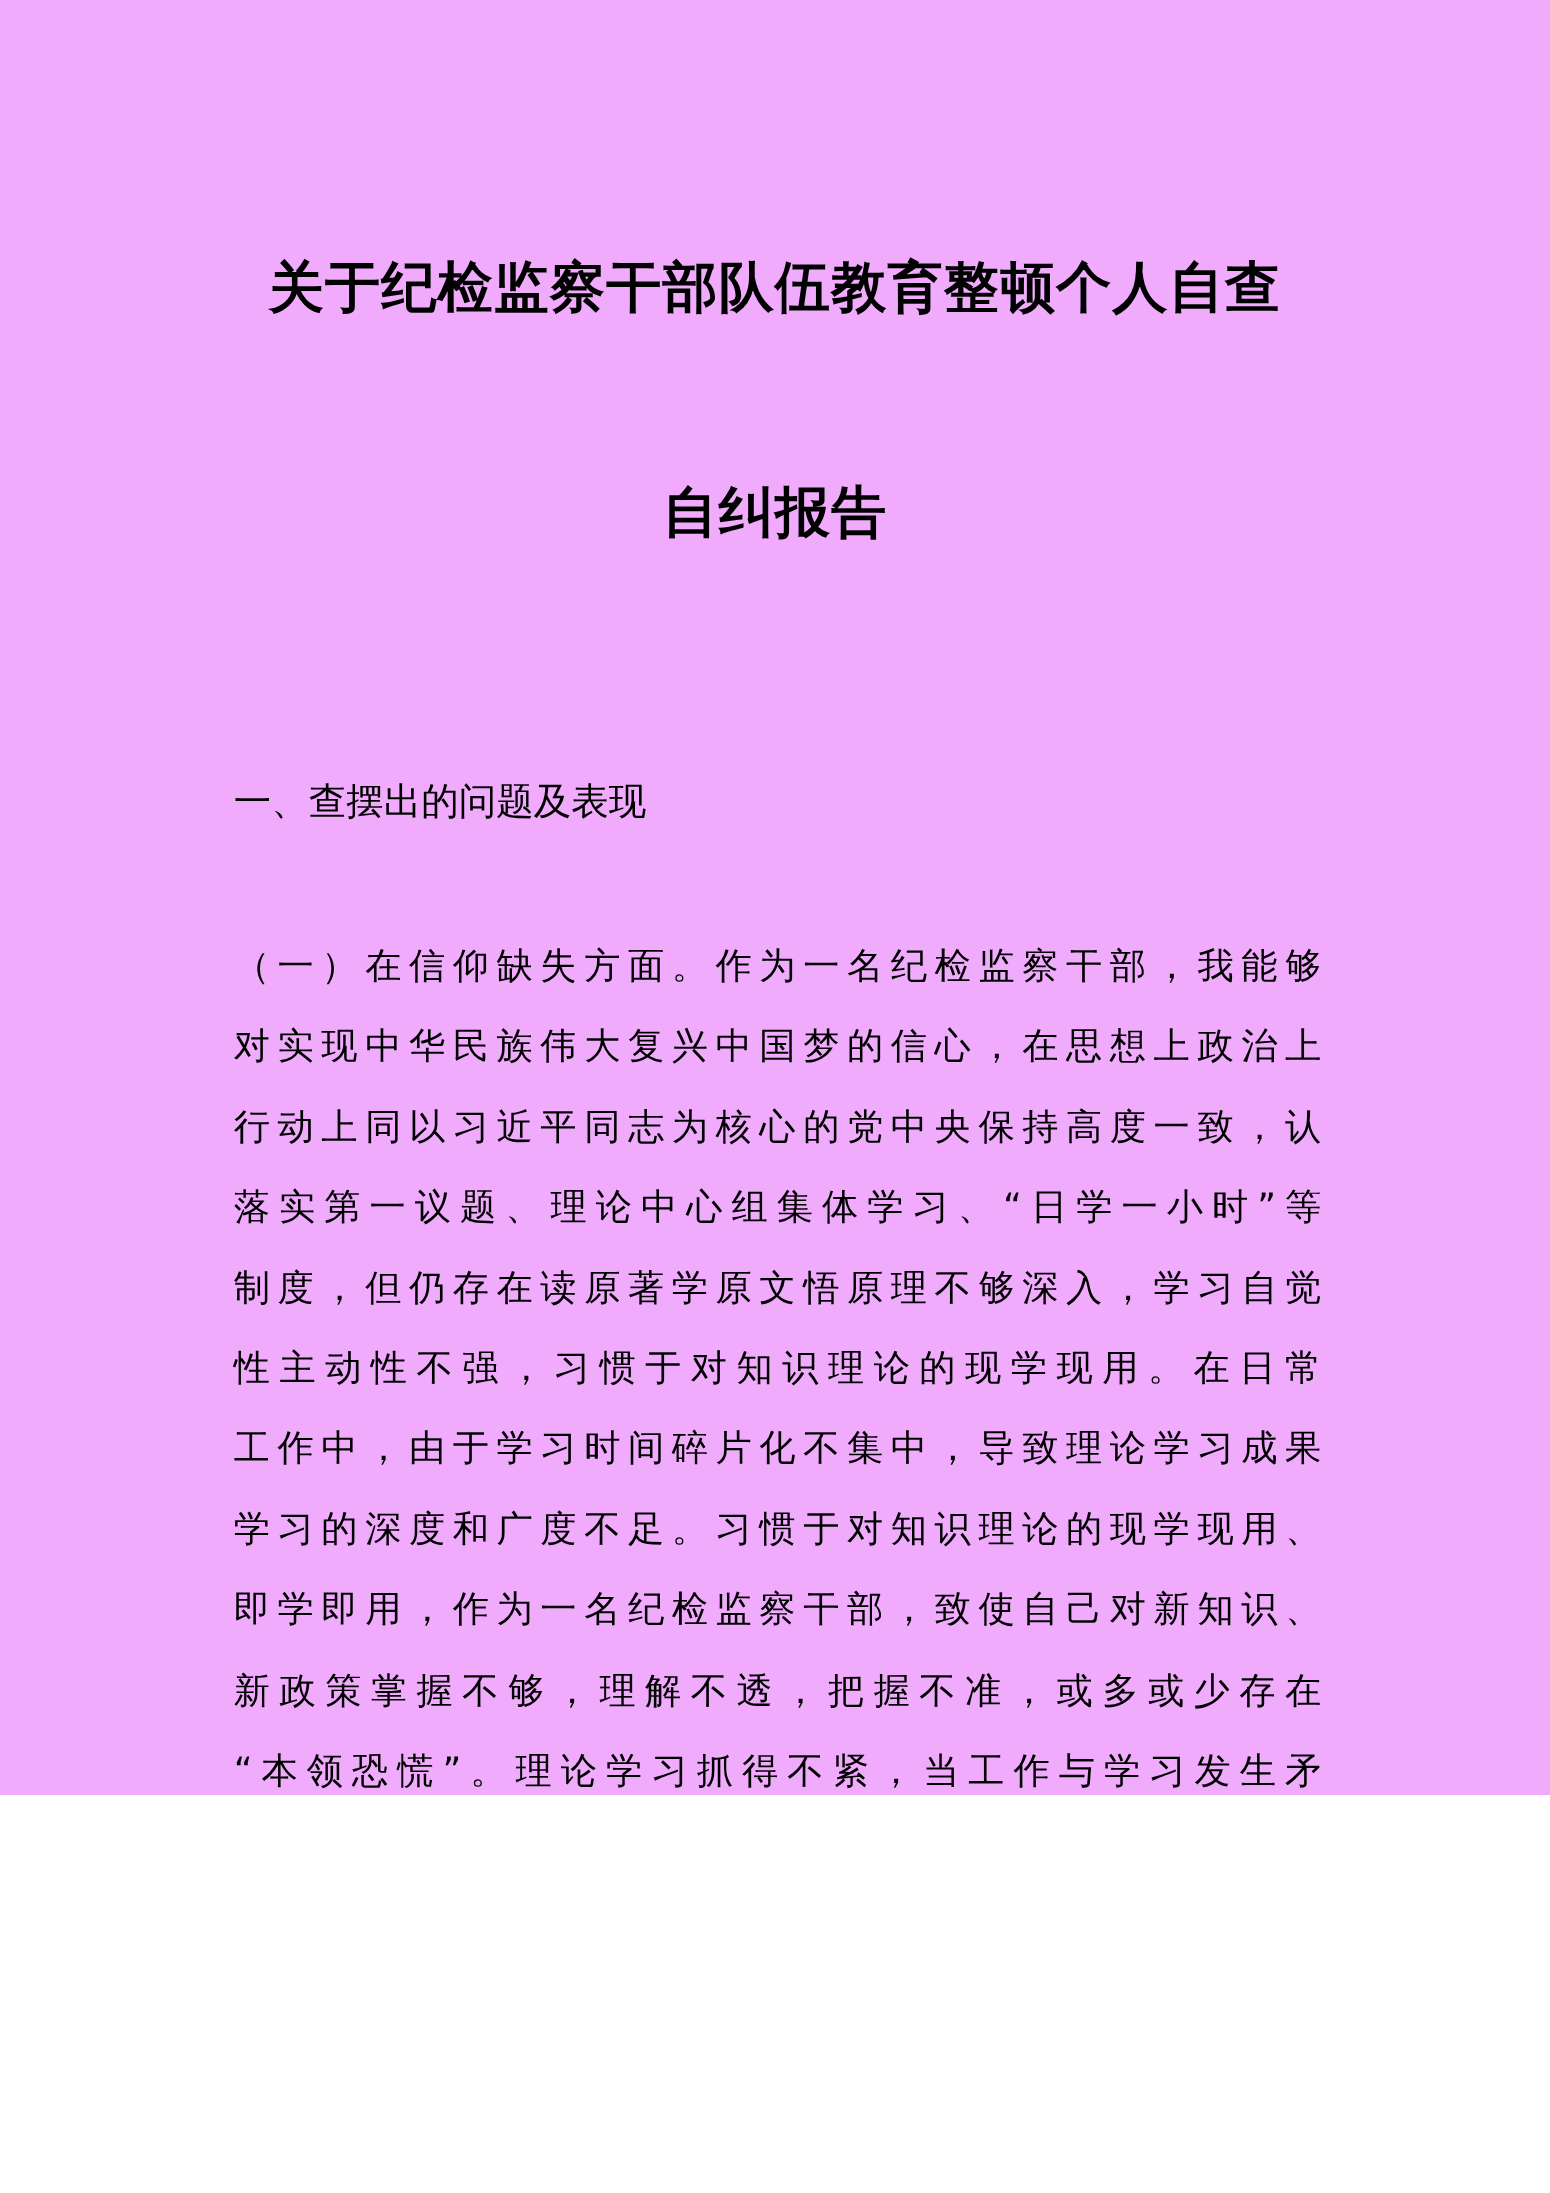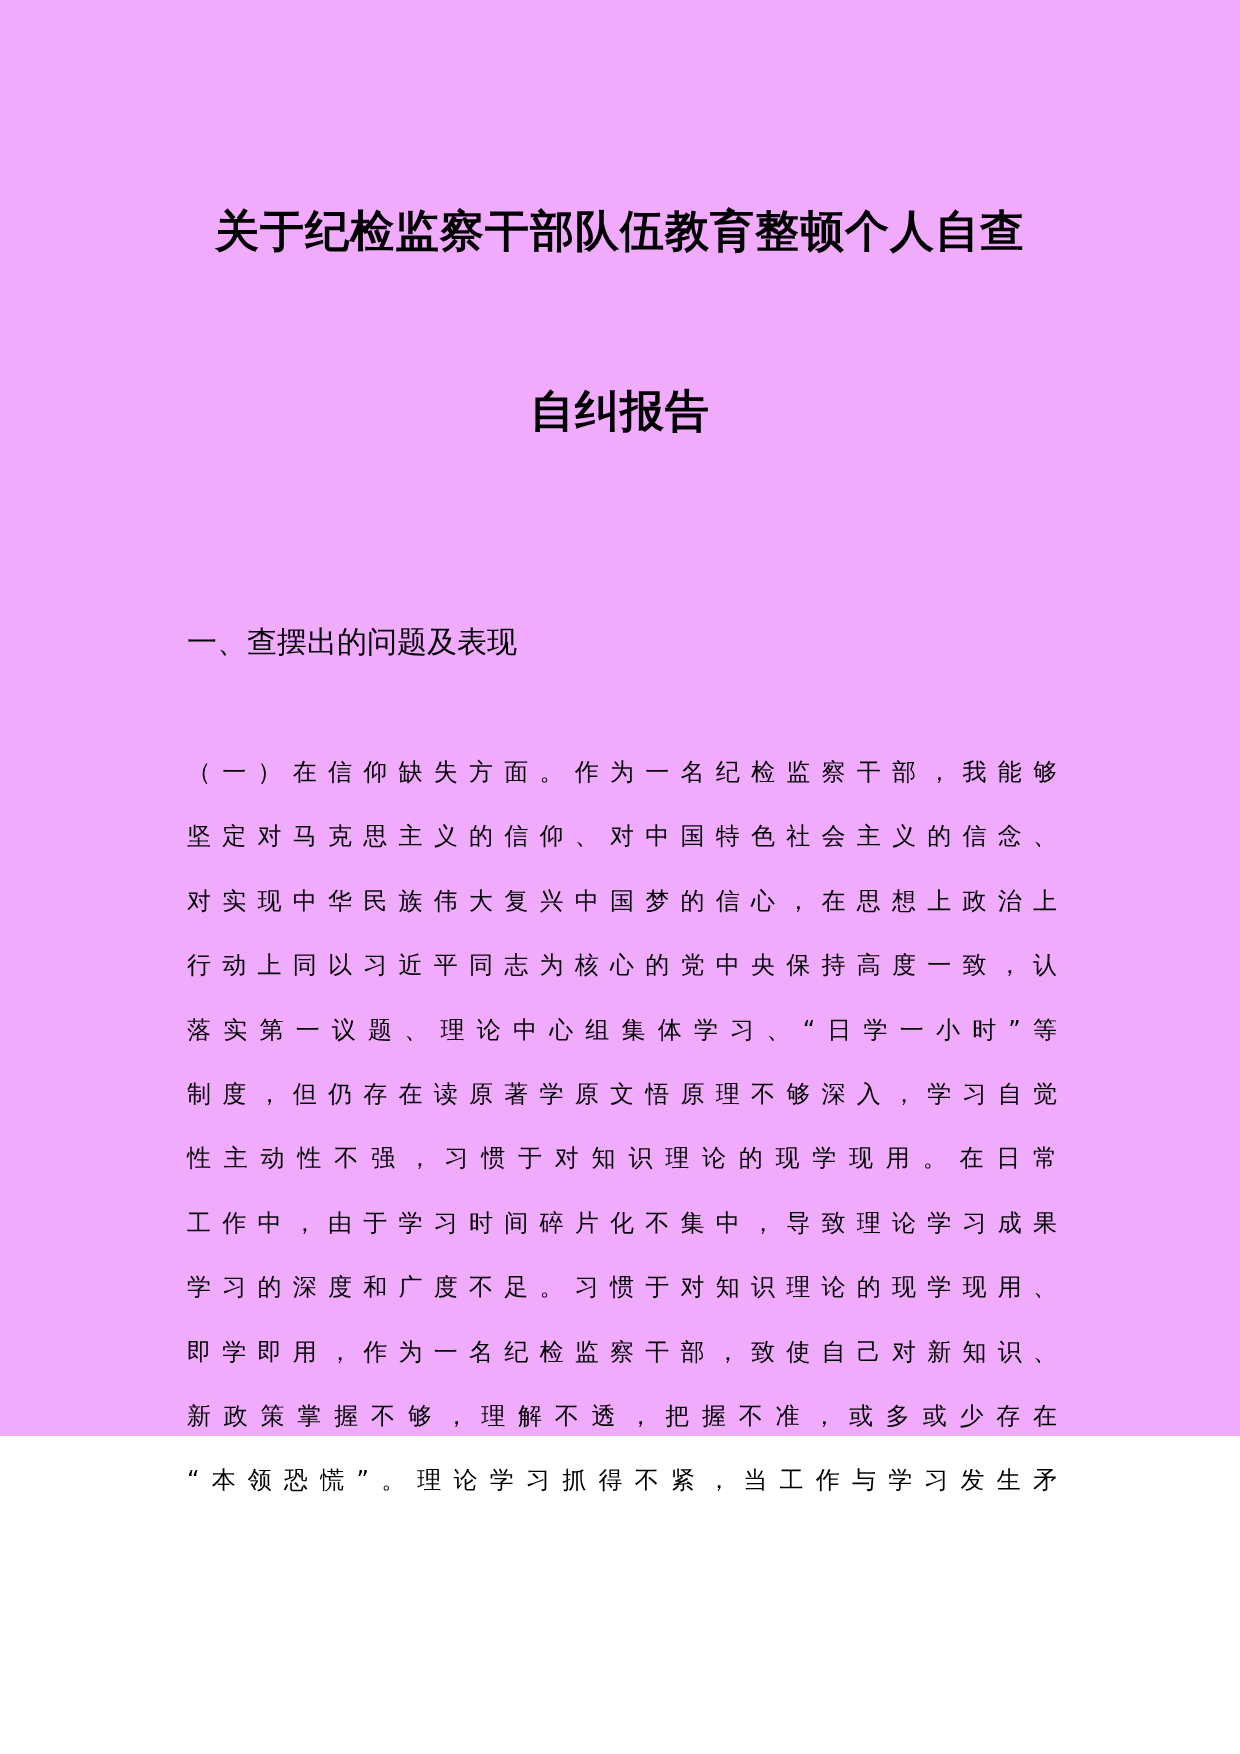--- a/index.html
+++ b/index.html
@@ -45,42 +45,41 @@
     white-space: nowrap;
   }
   .body {
     position: absolute;
     left: 187px;
     top: 752px;
     width: 870px;
   }
   .line {
     height: 64.4px;
-    font-size: 24px;
+    font-size: 29px;
     line-height: 40px;
     white-space: nowrap;
     text-align: justify;
     text-align-last: justify;
   }
   .line.last {
     text-align-last: justify;
   }
 </style>
 </head>
 <body>
 
 <div class="page">
   <div class="title l1">关于纪检监察干部队伍教育整顿个人自查</div>
   <div class="title l2">自纠报告</div>
 
   <div class="section-heading">一、查摆出的问题及表现</div>
 
   <div class="body">
     <div class="line">（一）在信仰缺失方面。作为一名纪检监察干部，我能够</div>
-    <div class="line">坚定对马克思主义的信仰、对中国特色社会主义的信念、</div>
     <div class="line">对实现中华民族伟大复兴中国梦的信心，在思想上政治上</div>
     <div class="line">行动上同以习近平同志为核心的党中央保持高度一致，认</div>
     <div class="line">落实第一议题、理论中心组集体学习、“日学一小时”等</div>
     <div class="line">制度，但仍存在读原著学原文悟原理不够深入，学习自觉</div>
     <div class="line">性主动性不强，习惯于对知识理论的现学现用。在日常</div>
     <div class="line">工作中，由于学习时间碎片化不集中，导致理论学习成果</div>
     <div class="line">学习的深度和广度不足。习惯于对知识理论的现学现用、</div>
     <div class="line">即学即用，作为一名纪检监察干部，致使自己对新知识、</div>
     <div class="line">新政策掌握不够，理解不透，把握不准，或多或少存在</div>
     <div class="line last">“本领恐慌”。理论学习抓得不紧，当工作与学习发生矛</div>

